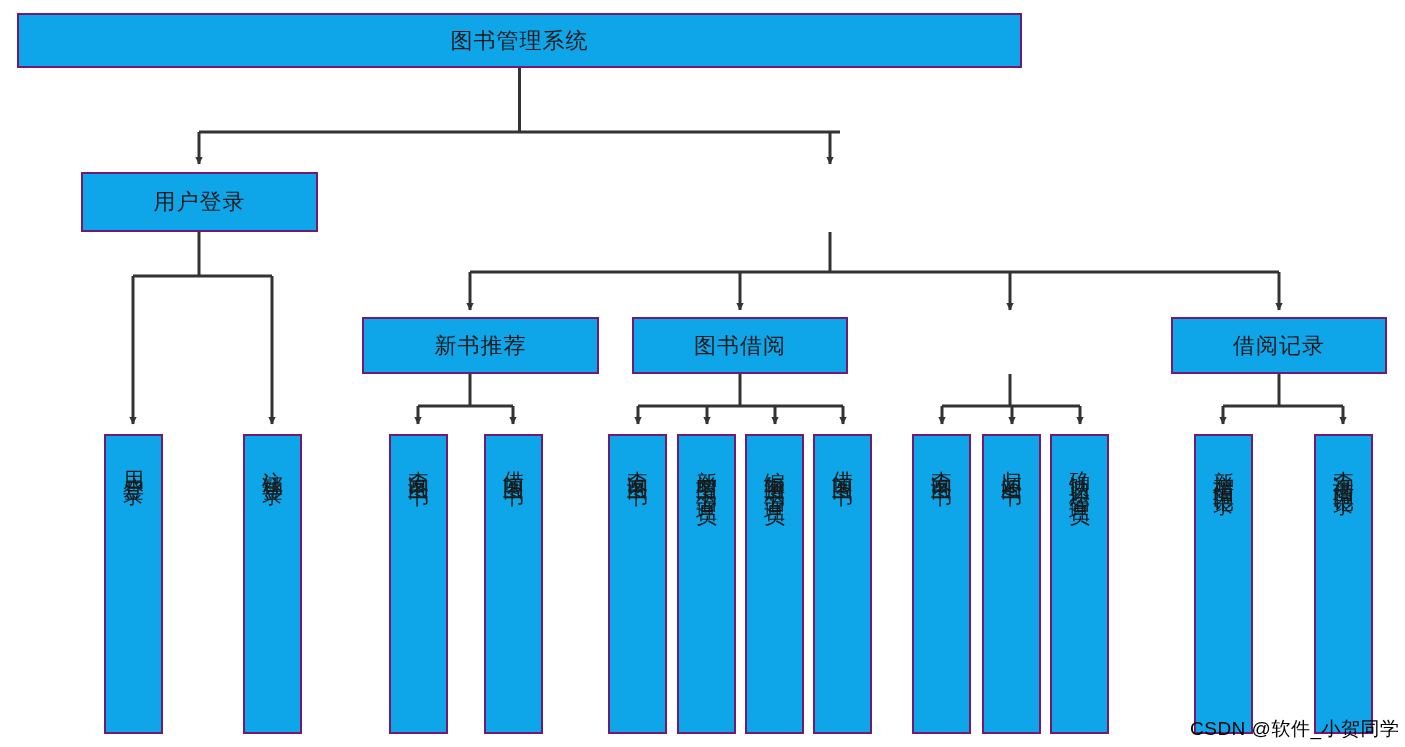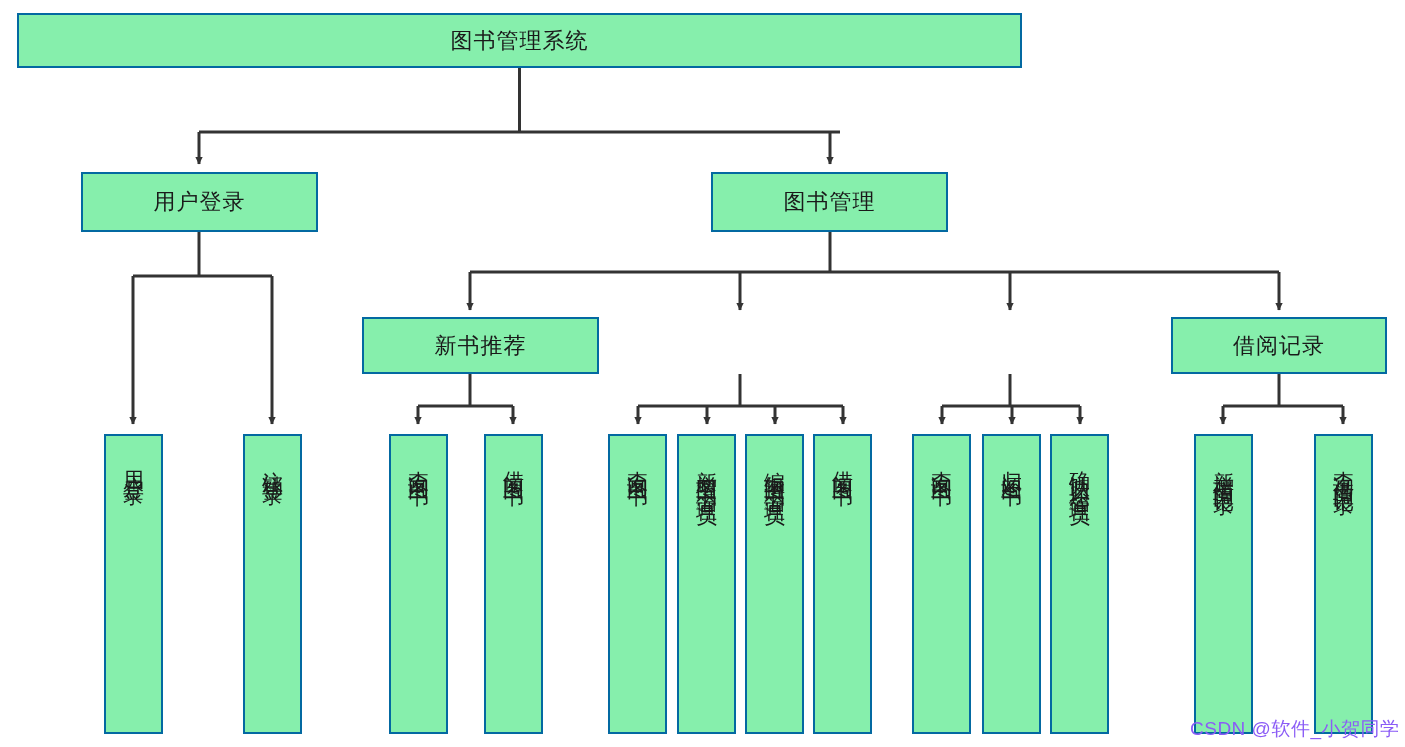--- a/index.html
+++ b/index.html
@@ -20,22 +20,22 @@
   #edges {
     position: absolute;
     left: 0;
     top: 0;
     width: 1405px;
     height: 747px;
   }
   .node {
     position: absolute;
     box-sizing: border-box;
-    background: #86efac;
-    border: 2px solid #0369a1;
+    background: #0ea5e9;
+    border: 2px solid #701a75;
     display: flex;
     align-items: center;
     justify-content: center;
     color: #1a1a1a;
     z-index: 2;
   }
   .node.horiz {
     font-size: 22px;
     letter-spacing: 1px;
   }
@@ -49,21 +49,21 @@
   .vlabel {
     writing-mode: vertical-rl;
     text-orientation: upright;
     letter-spacing: 5px;
     line-height: 1.05;
     white-space: nowrap;
     display: block;
   }
   .watermark {
     position: absolute;
-    color: #8b5cf6;
+    color: #000000;
     font-size: 19px;
     letter-spacing: 0.5px;
     z-index: 3;
     white-space: nowrap;
   }
 </style>
 </head>
 <body>
 
 <div id="canvas">
@@ -118,26 +118,26 @@
     </g>
   </svg>
 
   <div class="node horiz" style="left:17px; top:13px; width:1005px; height:55px;">
     <span>图书管理系统</span>
   </div>
 
   <div class="node horiz" style="left:81px; top:172px; width:237px; height:60px;">
     <span>用户登录</span>
   </div>
-  <div class="node horiz" style="left:711px; top:172px; width:237px; height:60px;">
-    <span>图书管理</span>
-  </div>
 
   <div class="node horiz" style="left:362px; top:317px; width:237px; height:57px;">
     <span>新书推荐</span>
+  </div>
+  <div class="node horiz" style="left:632px; top:317px; width:216px; height:57px;">
+    <span>图书借阅</span>
   </div>
   <div class="node horiz" style="left:1171px; top:317px; width:216px; height:57px;">
     <span>借阅记录</span>
   </div>
 
   <div class="node vert" style="left:104px; top:434px; width:59px; height:300px;">
     <span class="vlabel">用户登录</span>
   </div>
   <div class="node vert" style="left:243px; top:434px; width:59px; height:300px;">
     <span class="vlabel">注销登录</span>

